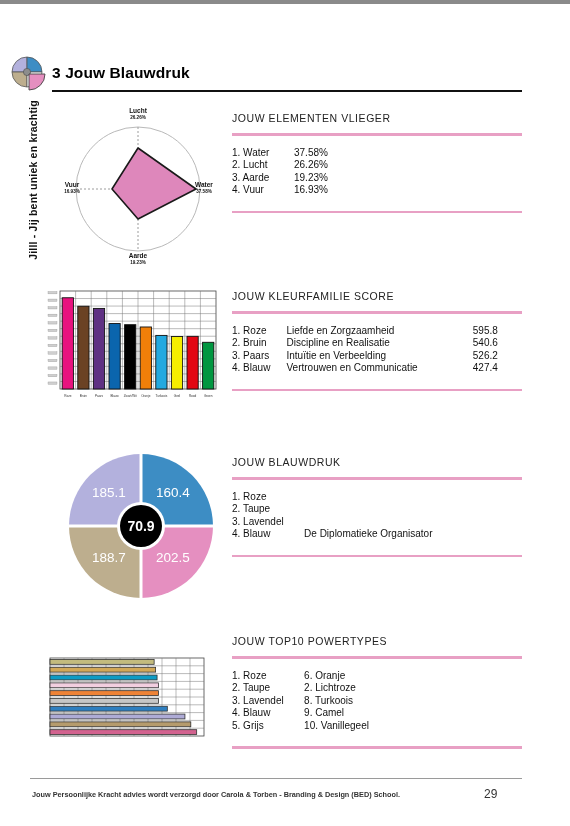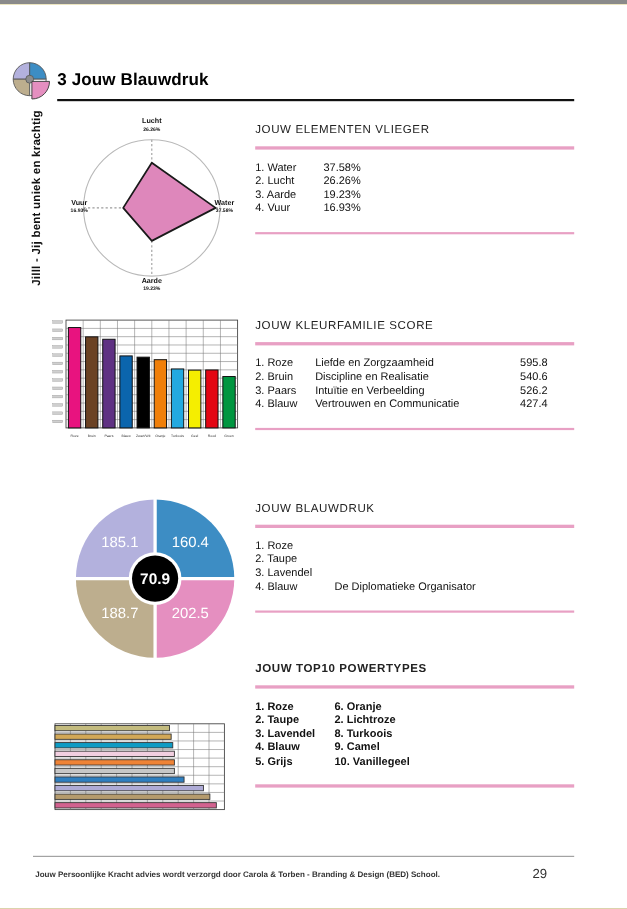--- a/index.html
+++ b/index.html
@@ -286,21 +286,21 @@
           <rect x="6" y="28.881999999999998" width="108.53333333333333" height="4.836" fill="#f2cfe0" stroke="#333" stroke-width="0.8"></rect>
           <rect x="6" y="36.682" width="108.53333333333333" height="4.836" fill="#ef8336" stroke="#333" stroke-width="0.8"></rect>
           <rect x="6" y="44.482" width="108.53333333333333" height="4.836" fill="#c7c7c7" stroke="#333" stroke-width="0.8"></rect>
           <rect x="6" y="52.282" width="117.33333333333333" height="4.836" fill="#2f7fc0" stroke="#333" stroke-width="0.8"></rect>
           <rect x="6" y="60.082" width="134.93333333333334" height="4.836" fill="#aeabd6" stroke="#333" stroke-width="0.8"></rect>
           <rect x="6" y="67.882" width="140.8" height="4.836" fill="#b59b6d" stroke="#333" stroke-width="0.8"></rect>
           <rect x="6" y="75.682" width="146.66666666666666" height="4.836" fill="#d2628f" stroke="#333" stroke-width="0.8"></rect>
         </svg>
     </div>
 
-    <div class="panel" style="left:232px;top:598px;width:290px;font-weight:bold;">
+    <div class="panel" style="left:232px;top:631px;width:290px;">
       <div class="panel-title">JOUW TOP10 POWERTYPES</div>
       <div class="rule-pink"></div>
       <div class="rows">
         <div class="row">
           <span class="c-num wide">1.  Roze</span>
           <span class="c-desc">6.  Oranje</span>
         </div>
         <div class="row">
           <span class="c-num wide">2.  Taupe</span>
           <span class="c-desc">2.  Lichtroze</span>

